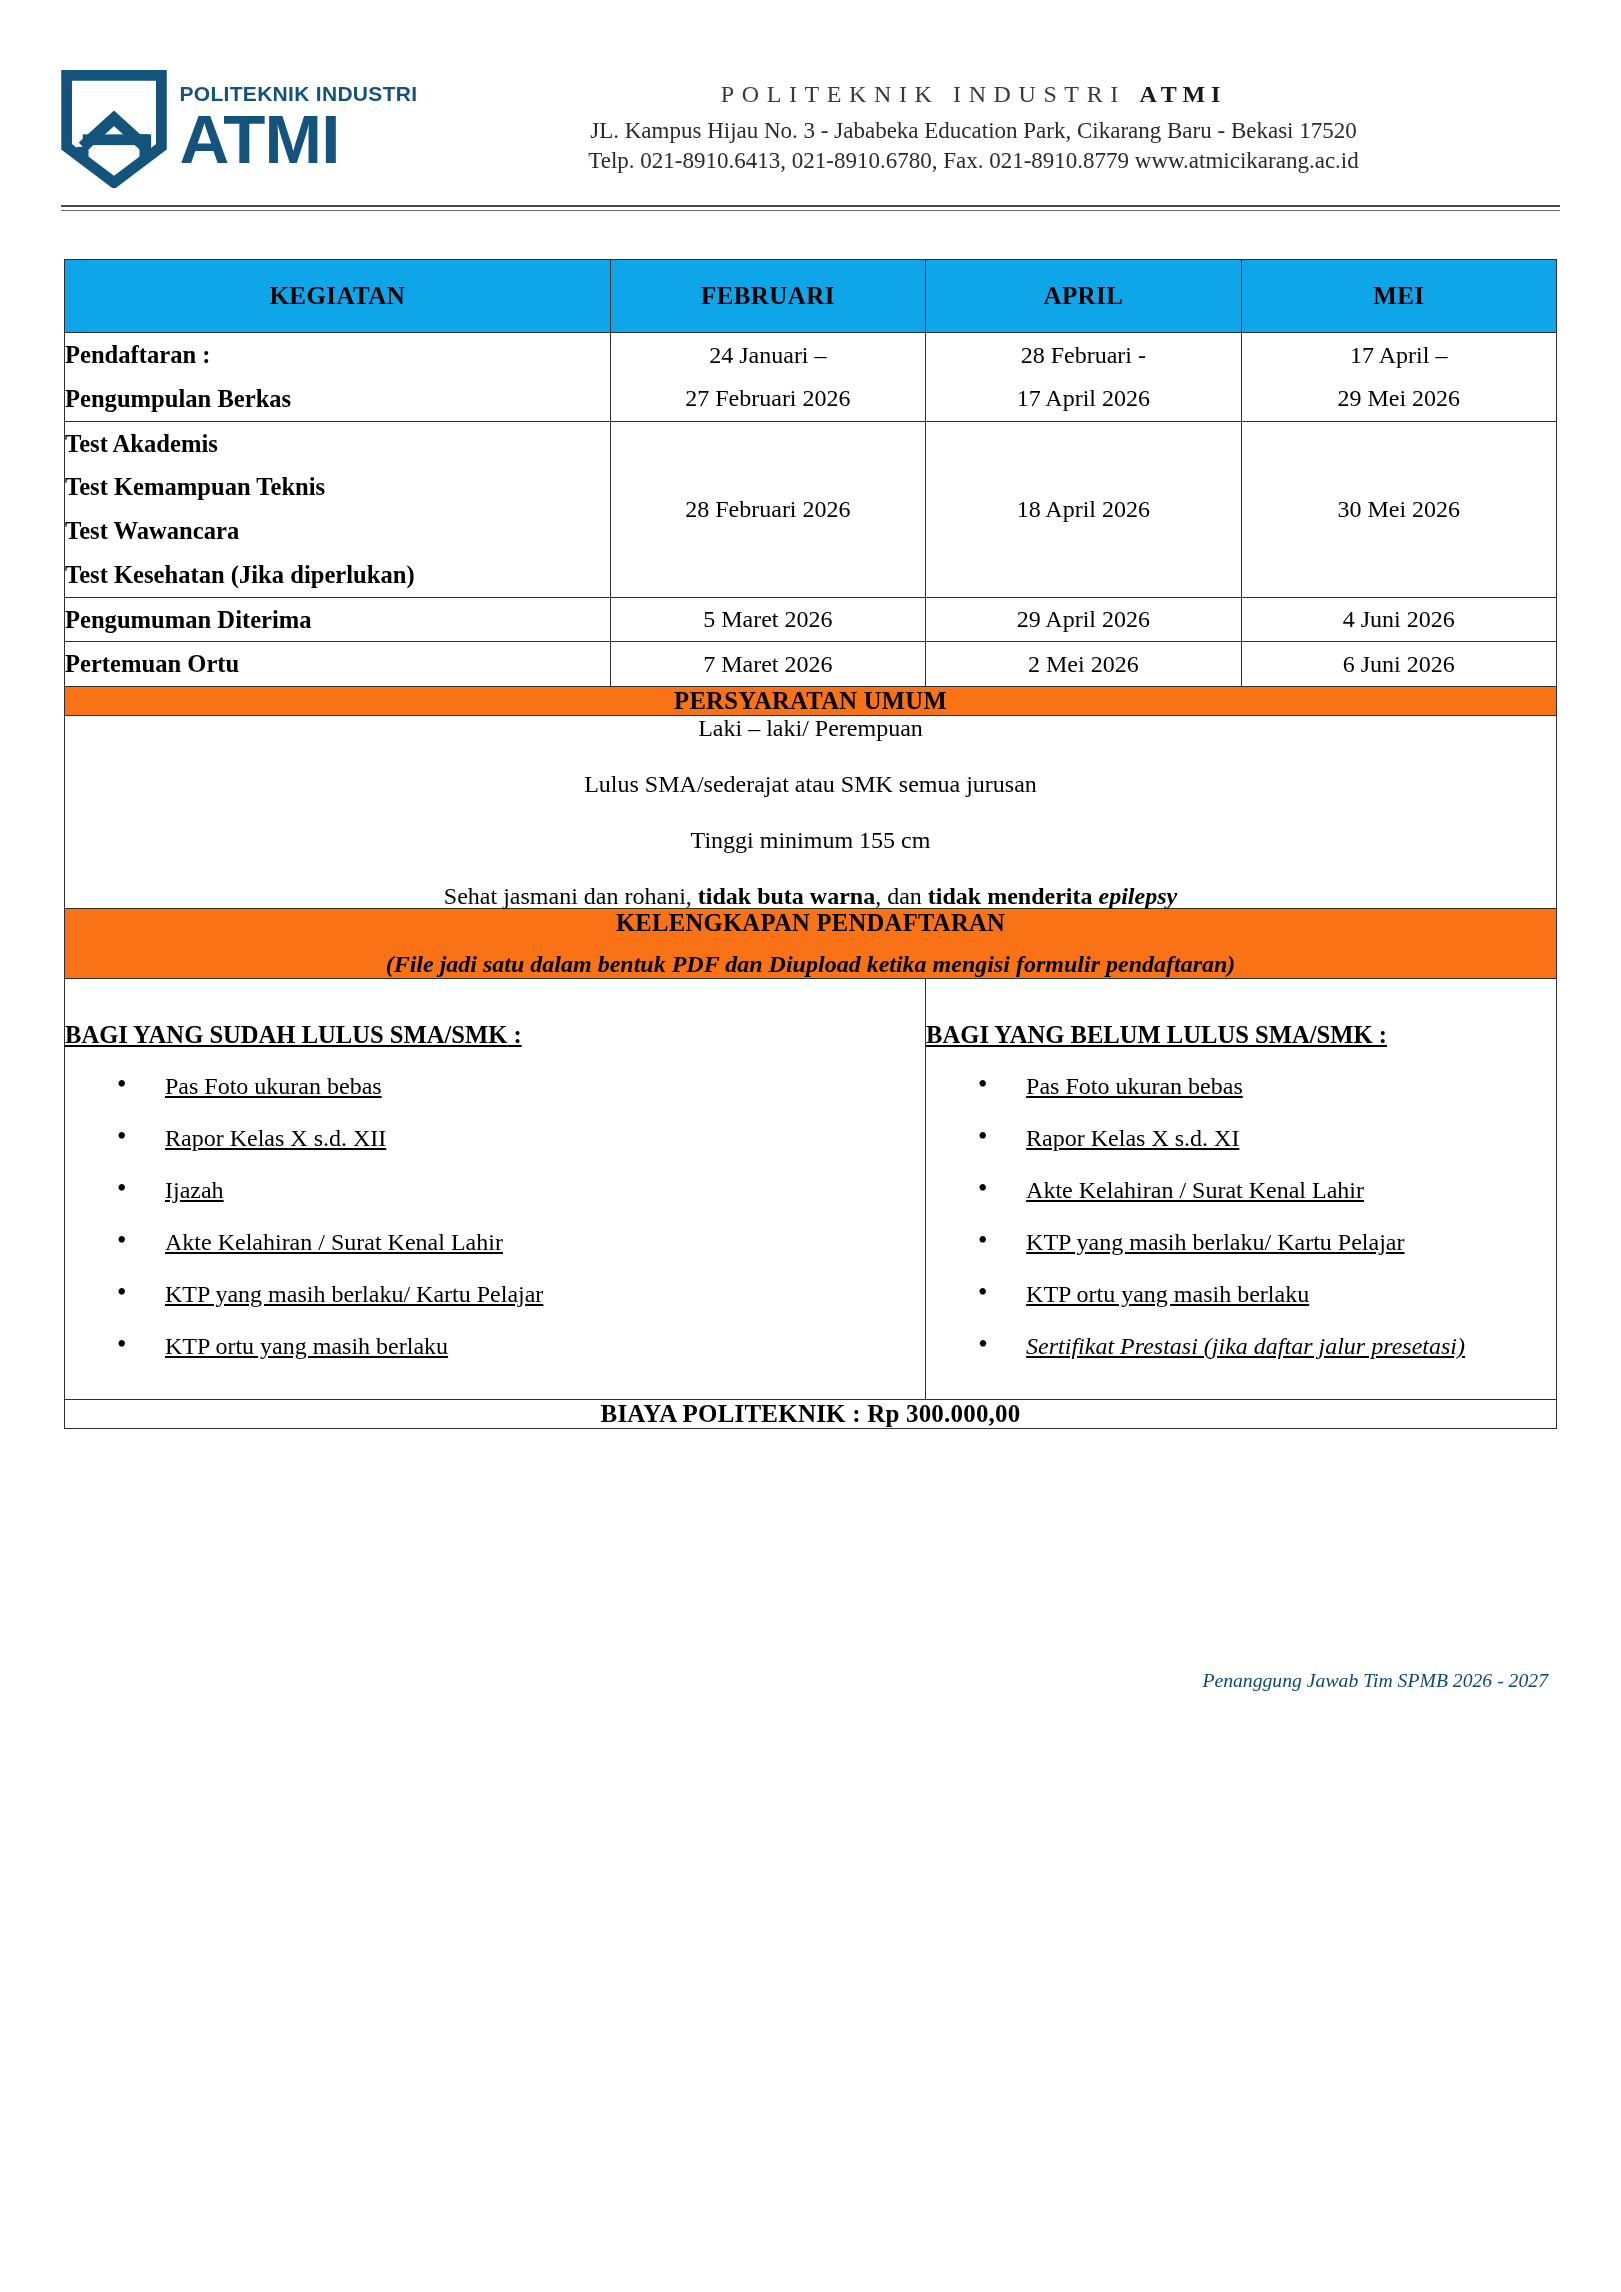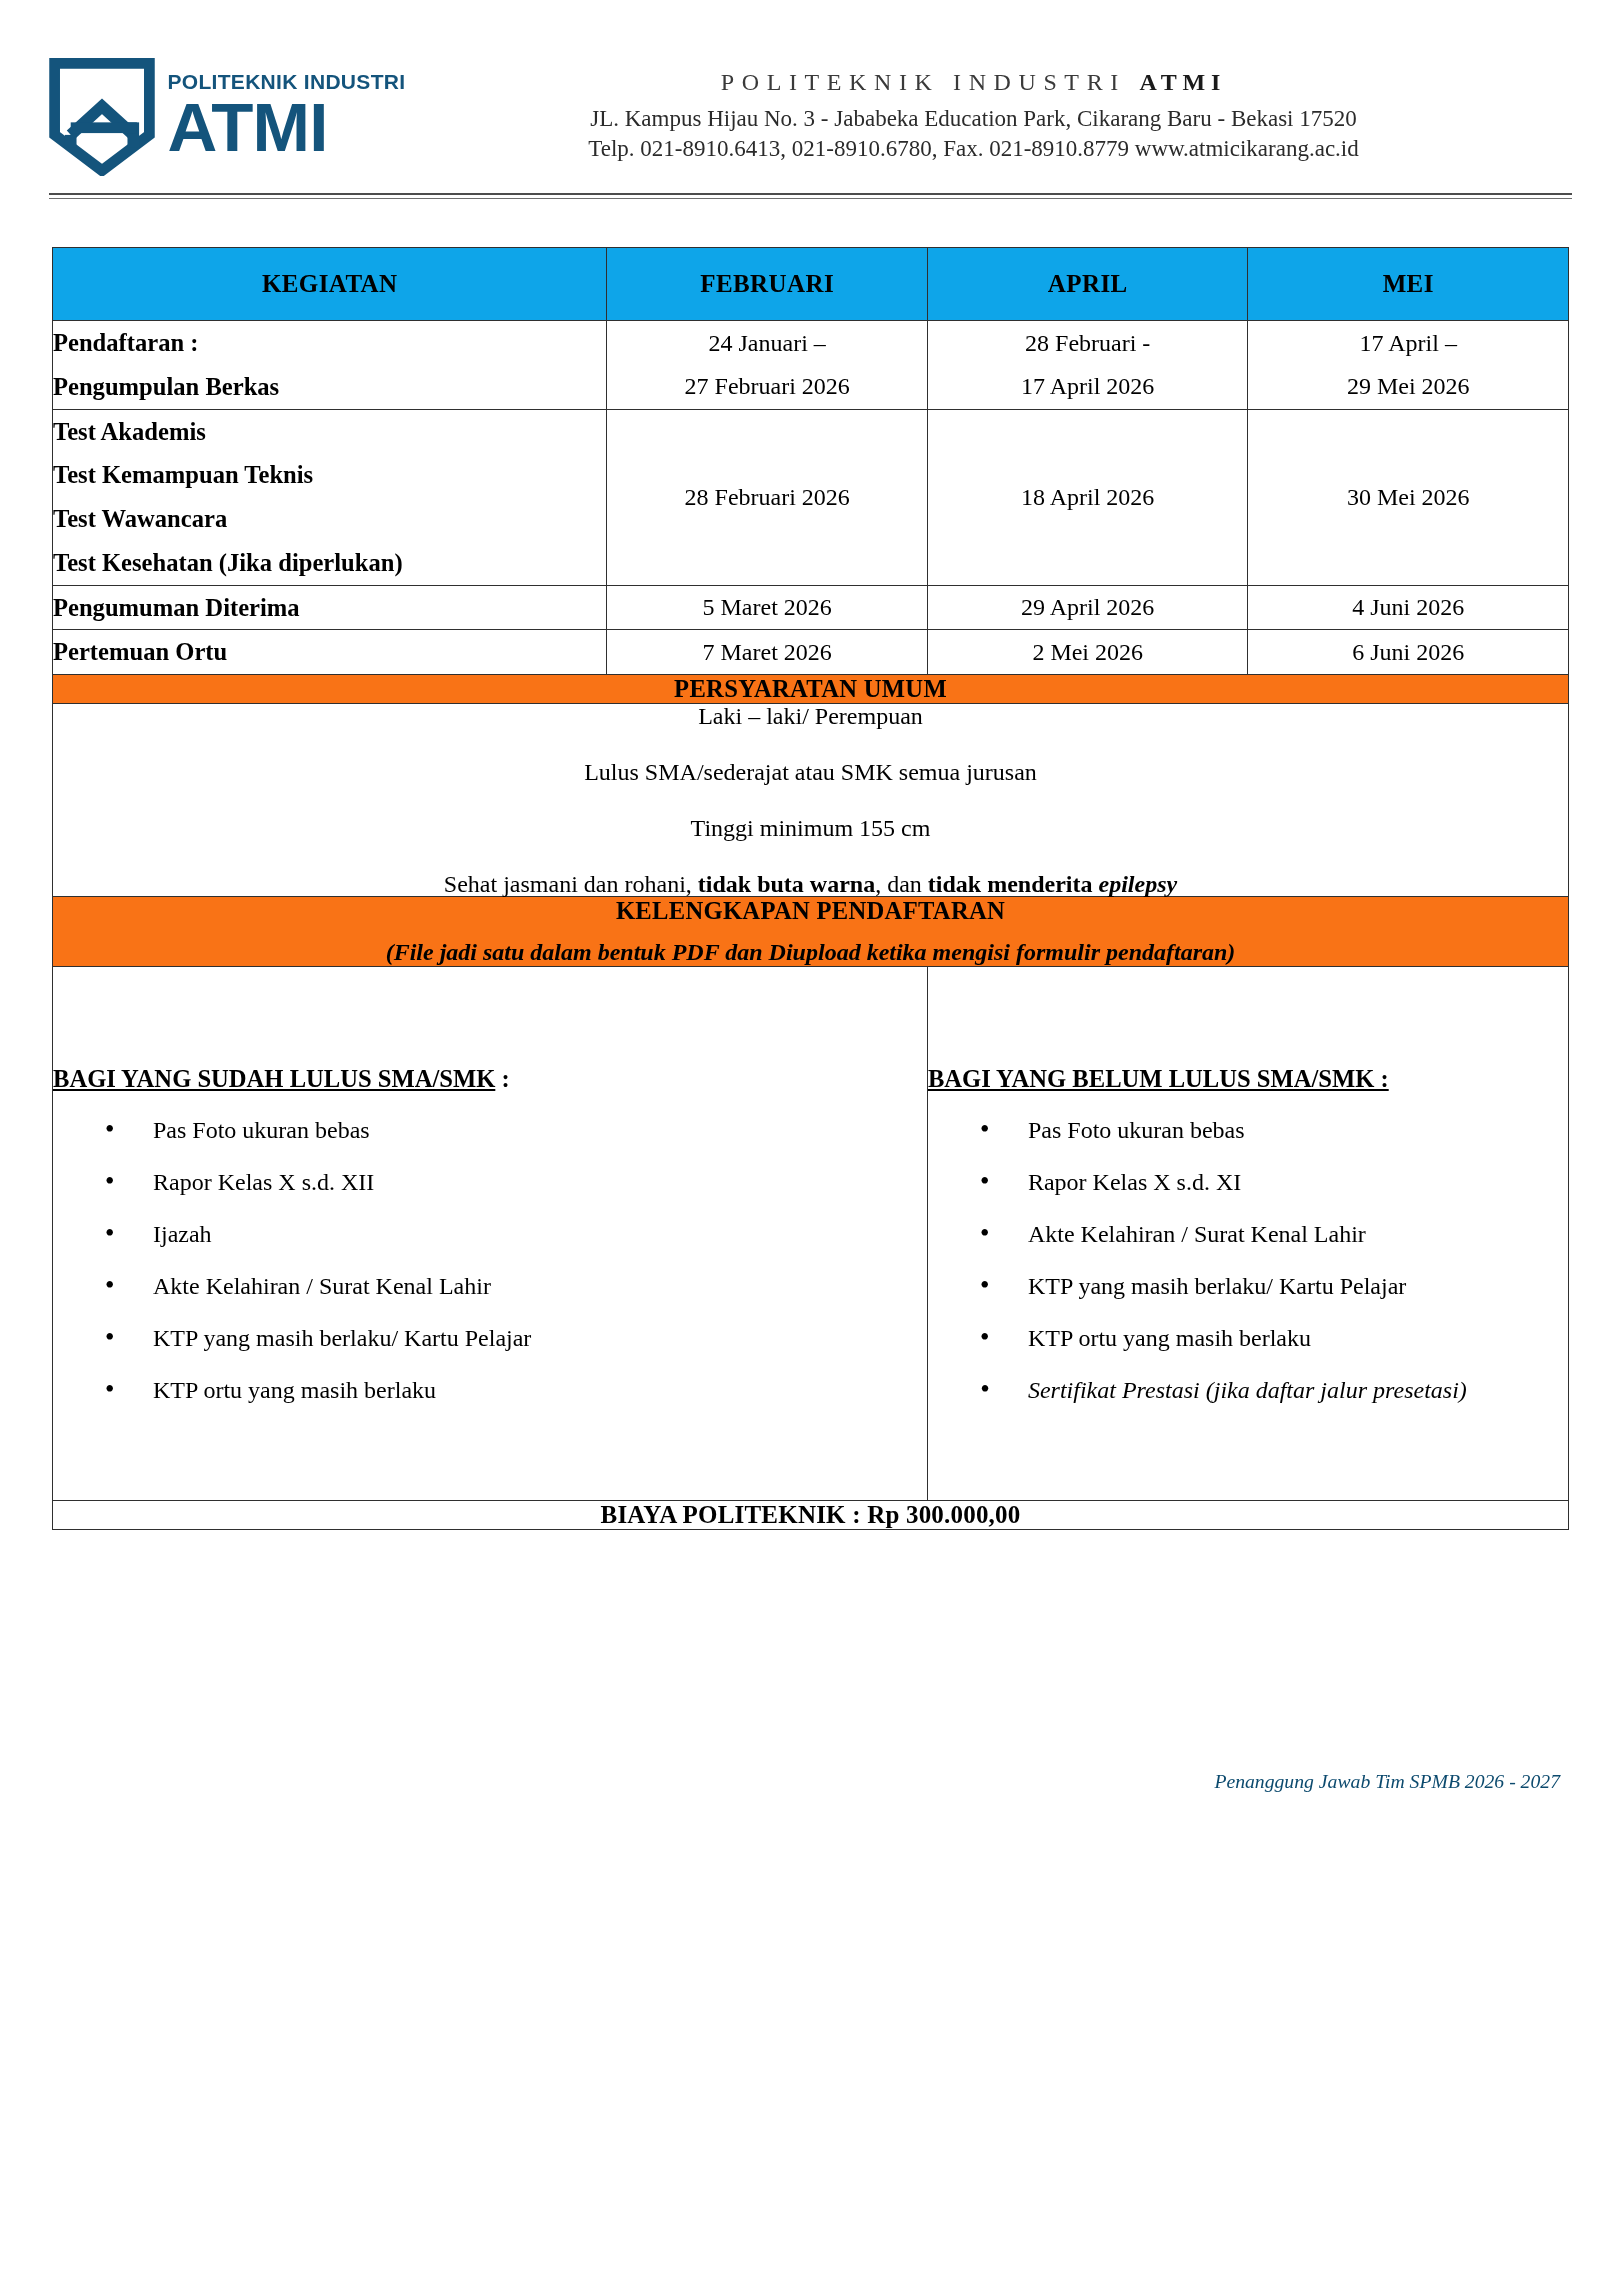--- a/index.html
+++ b/index.html
@@ -10,21 +10,21 @@
     background: #ffffff;
     font-family: "Liberation Serif", "DejaVu Serif", serif;
     color: #000000;
     -webkit-font-smoothing: antialiased;
   }
 
   .page {
     width: 1621px;
     min-height: 2293px;
     position: relative;
-    padding: 0;
+    padding: 12px;
   }
 
   
   .letterhead {
     display: flex;
     align-items: center;
     padding: 54px 63px 0 49px;
     height: 179px;
   }
   .logo-block {
@@ -156,21 +156,22 @@
     display: block;
     margin: 0 0 32px 0;
   }
   td.req .rl:last-child { margin-bottom: 0; }
   td.req b { font-weight: bold; }
   td.req i { font-style: italic; }
 
   td.listcell {
     vertical-align: top;
     padding: 32px 9px 41px 19.7px;
-    height: 534px;
+    height: 421px;
+    text-decoration: underline;
   }
   .list-head {
     font-weight: bold;
     font-size: 24.6px;
     margin: 0 0 5.4px 0;
     white-space: nowrap;
   }
   .list-head .u { text-decoration: underline; }
   ul.docs {
     list-style: none;

